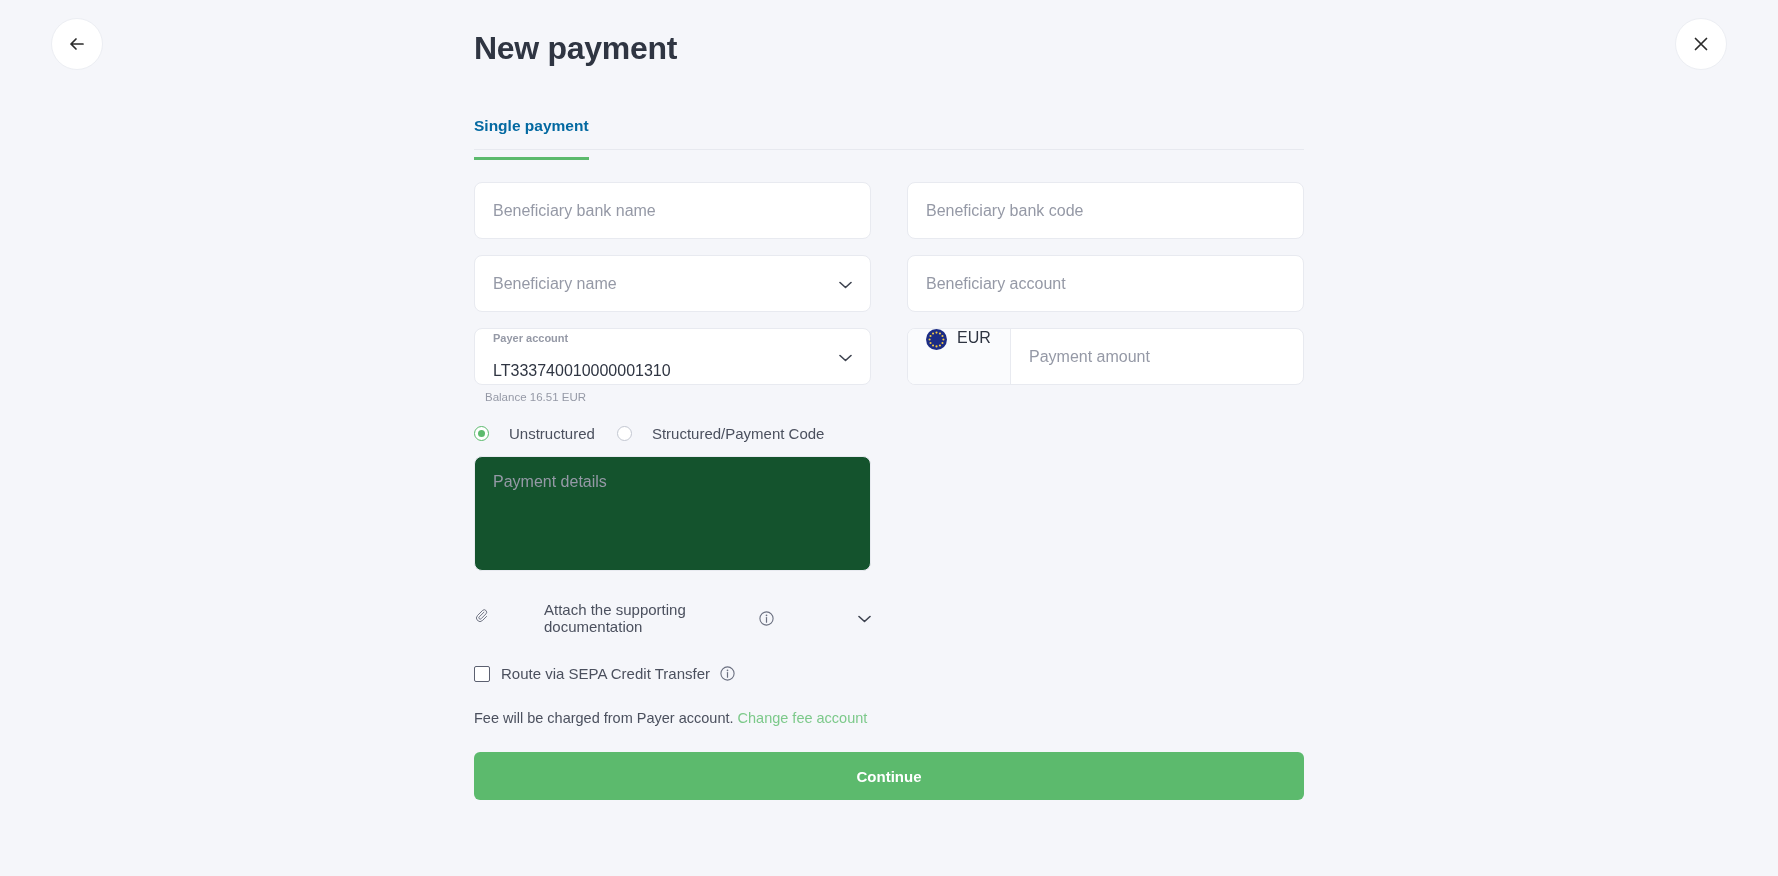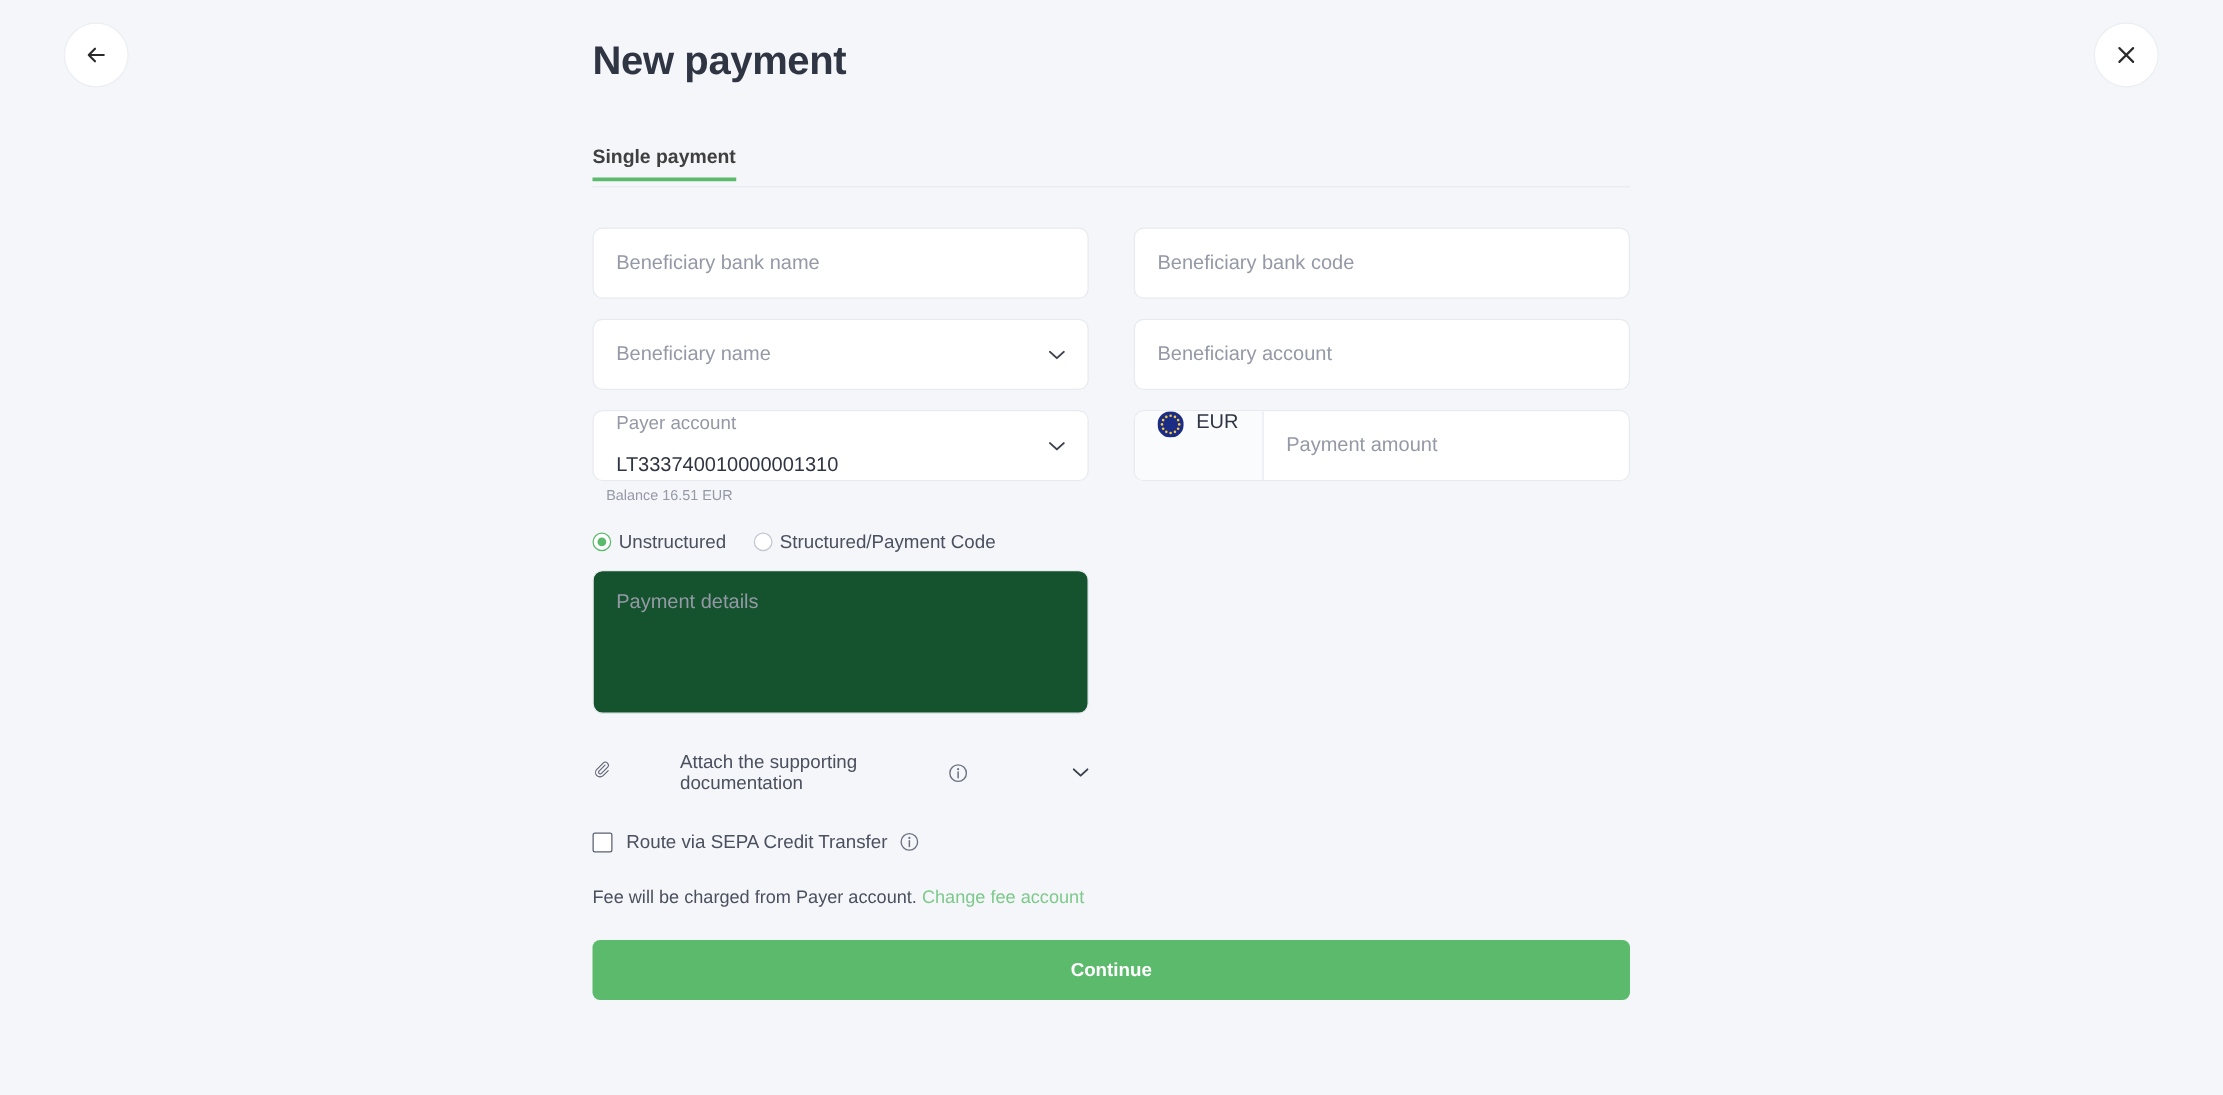--- a/index.html
+++ b/index.html
@@ -58,22 +58,22 @@
   .tabbar {
     margin-top: 50px;
     border-bottom: 1px solid #e7e9ef;
     height: 33px;
     position: relative;
   }
   .tab {
     display: inline-block;
     font-size: 15.5px;
     font-weight: bold;
-    color: #404040;
-    padding-bottom: 7px;
+    color: #0369a1;
+    padding-bottom: 22px;
     cursor: pointer;
   }
   .tab.active {
     border-bottom: 3px solid #5cba6d;
   }
 
   
   .form {
     margin-top: 32px;
   }
@@ -100,23 +100,24 @@
     font-size: 16px;
     color: #9599a6;
   }
   .field .stack {
     display: flex;
     flex-direction: column;
     justify-content: center;
     line-height: 1.15;
   }
   .field .lbl {
-    font-size: 15px;
+    font-size: 11px;
     color: #9599a6;
     margin-bottom: 17px;
+    font-weight: bold;
   }
   .field .val {
     font-size: 16px;
     color: #2f3542;
   }
   .chev {
     position: absolute;
     right: 18px;
     top: 50%;
     transform: translateY(-50%);
@@ -168,21 +169,21 @@
   .radio-row {
     display: flex;
     align-items: center;
     gap: 22px;
     margin-top: 22px;
     margin-bottom: 14px;
   }
   .radio {
     display: flex;
     align-items: center;
-    gap: 6px;
+    gap: 20px;
     cursor: pointer;
   }
   .radio .dot {
     width: 15px;
     height: 15px;
     border-radius: 50%;
     border: 1.5px solid #c3c7d1;
     display: flex;
     align-items: center;
     justify-content: center;

